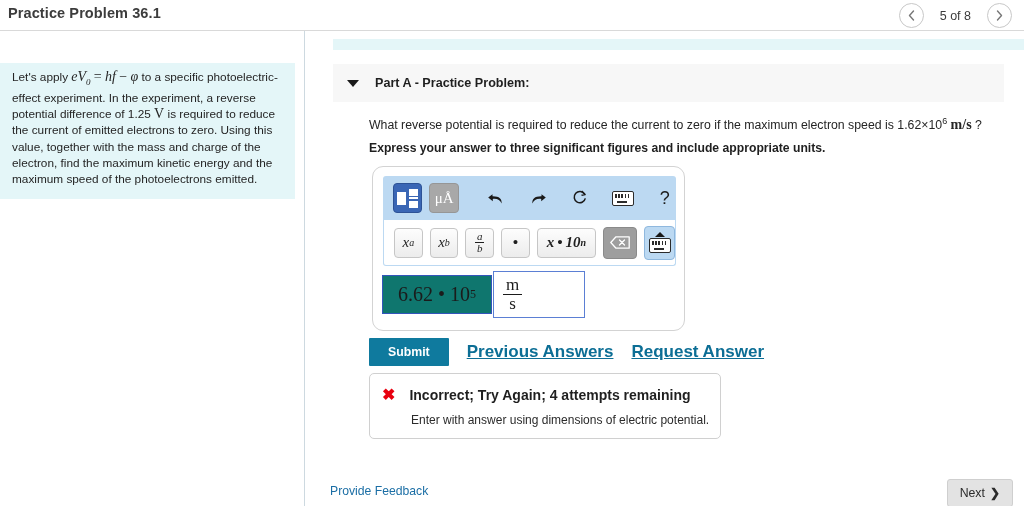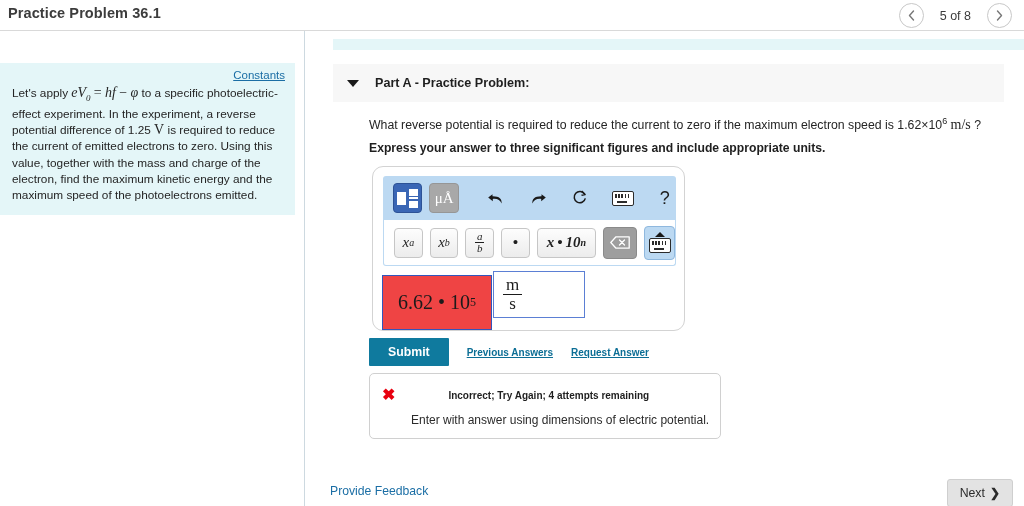--- a/index.html
+++ b/index.html
@@ -111,21 +111,21 @@
   .parta-title {
     font-size: 12.6px; font-weight: bold; color: #1f1f1f;
   }
 
   .question {
     position: absolute; left: 63px; top: 85px;
     font-size: 12.3px; color: #252525;
     white-space: nowrap;
   }
   .question .mathu {
-    font-family: "Liberation Serif", serif; font-size: 14px;
+    font-family: "Liberation Serif", serif; font-size: 14px; font-weight: bold;
   }
   .question sup { font-size: 9px; }
   .instruction {
     position: absolute; left: 63px; top: 110px;
     font-size: 12.2px; font-weight: bold; color: #1f1f1f;
   }
 
   
   .answer-widget {
     position: absolute; left: 66px; top: 135px;
@@ -254,23 +254,23 @@
     width: 0; height: 0;
     border-left: 5px solid transparent;
     border-right: 5px solid transparent;
     border-bottom: 5px solid #1a1a1a;
     margin-bottom: 1px;
   }
 
   
   .ans-field {
     position: absolute; left: 9px; top: 108px;
-    width: 110px; height: 55px;
+    width: 110px; height: 39px;
     border: 1.5px solid #3355bb;
-    background: #ef4444;
+    background: #0f766e;
     display: flex; align-items: center; justify-content: center;
     font-family: "Liberation Serif", serif;
     font-size: 20px; color: #1b1b1b;
     box-sizing: border-box;
     cursor: text;
   }
   .ans-field sup { font-size: 12px; }
   .unit-field {
     position: absolute; left: 120px; top: 104px;
     width: 92px; height: 47px;
@@ -297,21 +297,21 @@
     background: #0f7a9e;
     color: #fff;
     font-size: 12.3px; font-weight: bold;
     padding: 7px 19px;
     border: none; border-radius: 1px;
     cursor: pointer;
   }
   .link-btn {
     margin-left: 18px;
     color: #0c6e95;
-    font-size: 10px; font-weight: bold;
+    font-size: 17px; font-weight: bold;
     text-decoration: underline;
     cursor: pointer;
   }
 
   
   .feedback {
     position: absolute; left: 63px; top: 342px;
     width: 352px; height: 66px;
     border: 1px solid #d0d0d0;
     border-radius: 5px;
@@ -320,21 +320,21 @@
   }
   .fb-head {
     position: absolute; left: 12px; top: 13px;
     display: flex; align-items: center;
   }
   .fb-x {
     color: #e8000f; font-size: 16px; font-weight: bold;
     line-height: 1; margin-right: 14px;
   }
   .fb-title {
-    font-size: 10px; font-weight: bold; color: #1f1f1f; margin-left: 39px;
+    font-size: 14px; font-weight: bold; color: #1f1f1f;
   }
   .fb-sub {
     position: absolute; left: 41px; top: 39px;
     font-size: 12px; color: #2b2b2b;
   }
 
   
   .provide-feedback {
     position: absolute; left: 24px; top: 453px;
     font-size: 12.2px; color: #1b6ea5;
@@ -367,21 +367,20 @@
     <div class="pager-btn">
       <svg width="7" height="11" viewBox="0 0 7 11">
         <polyline points="1.5,1 5.5,5.5 1.5,10" fill="none" stroke="#777" stroke-width="1.4" stroke-linecap="round" stroke-linejoin="round"></polyline>
       </svg>
     </div>
   </div>
 </div>
 
 <div class="left-pane">
   <div class="constants-card">
-    <div class="constants-link">Constants</div>
     <div class="problem-text">Let's apply <span class="mathi">eV<sub>0</sub></span> <span class="mathu">=</span> <span class="mathi">hf</span> <span class="mathu">−</span> <span class="mathi">φ</span> to a specific photoelectric-effect experiment. In the experiment, a reverse potential difference of 1.25 <span class="mathu">V</span> is required to reduce the current of emitted electrons to zero. Using this value, together with the mass and charge of the electron, find the maximum kinetic energy and the maximum speed of the photoelectrons emitted.</div>
   </div>
 </div>
 
 <div class="main-pane">
 
   <div class="cyan-strip"></div>
 
   <div class="parta-header">
     <div class="caret"></div>

